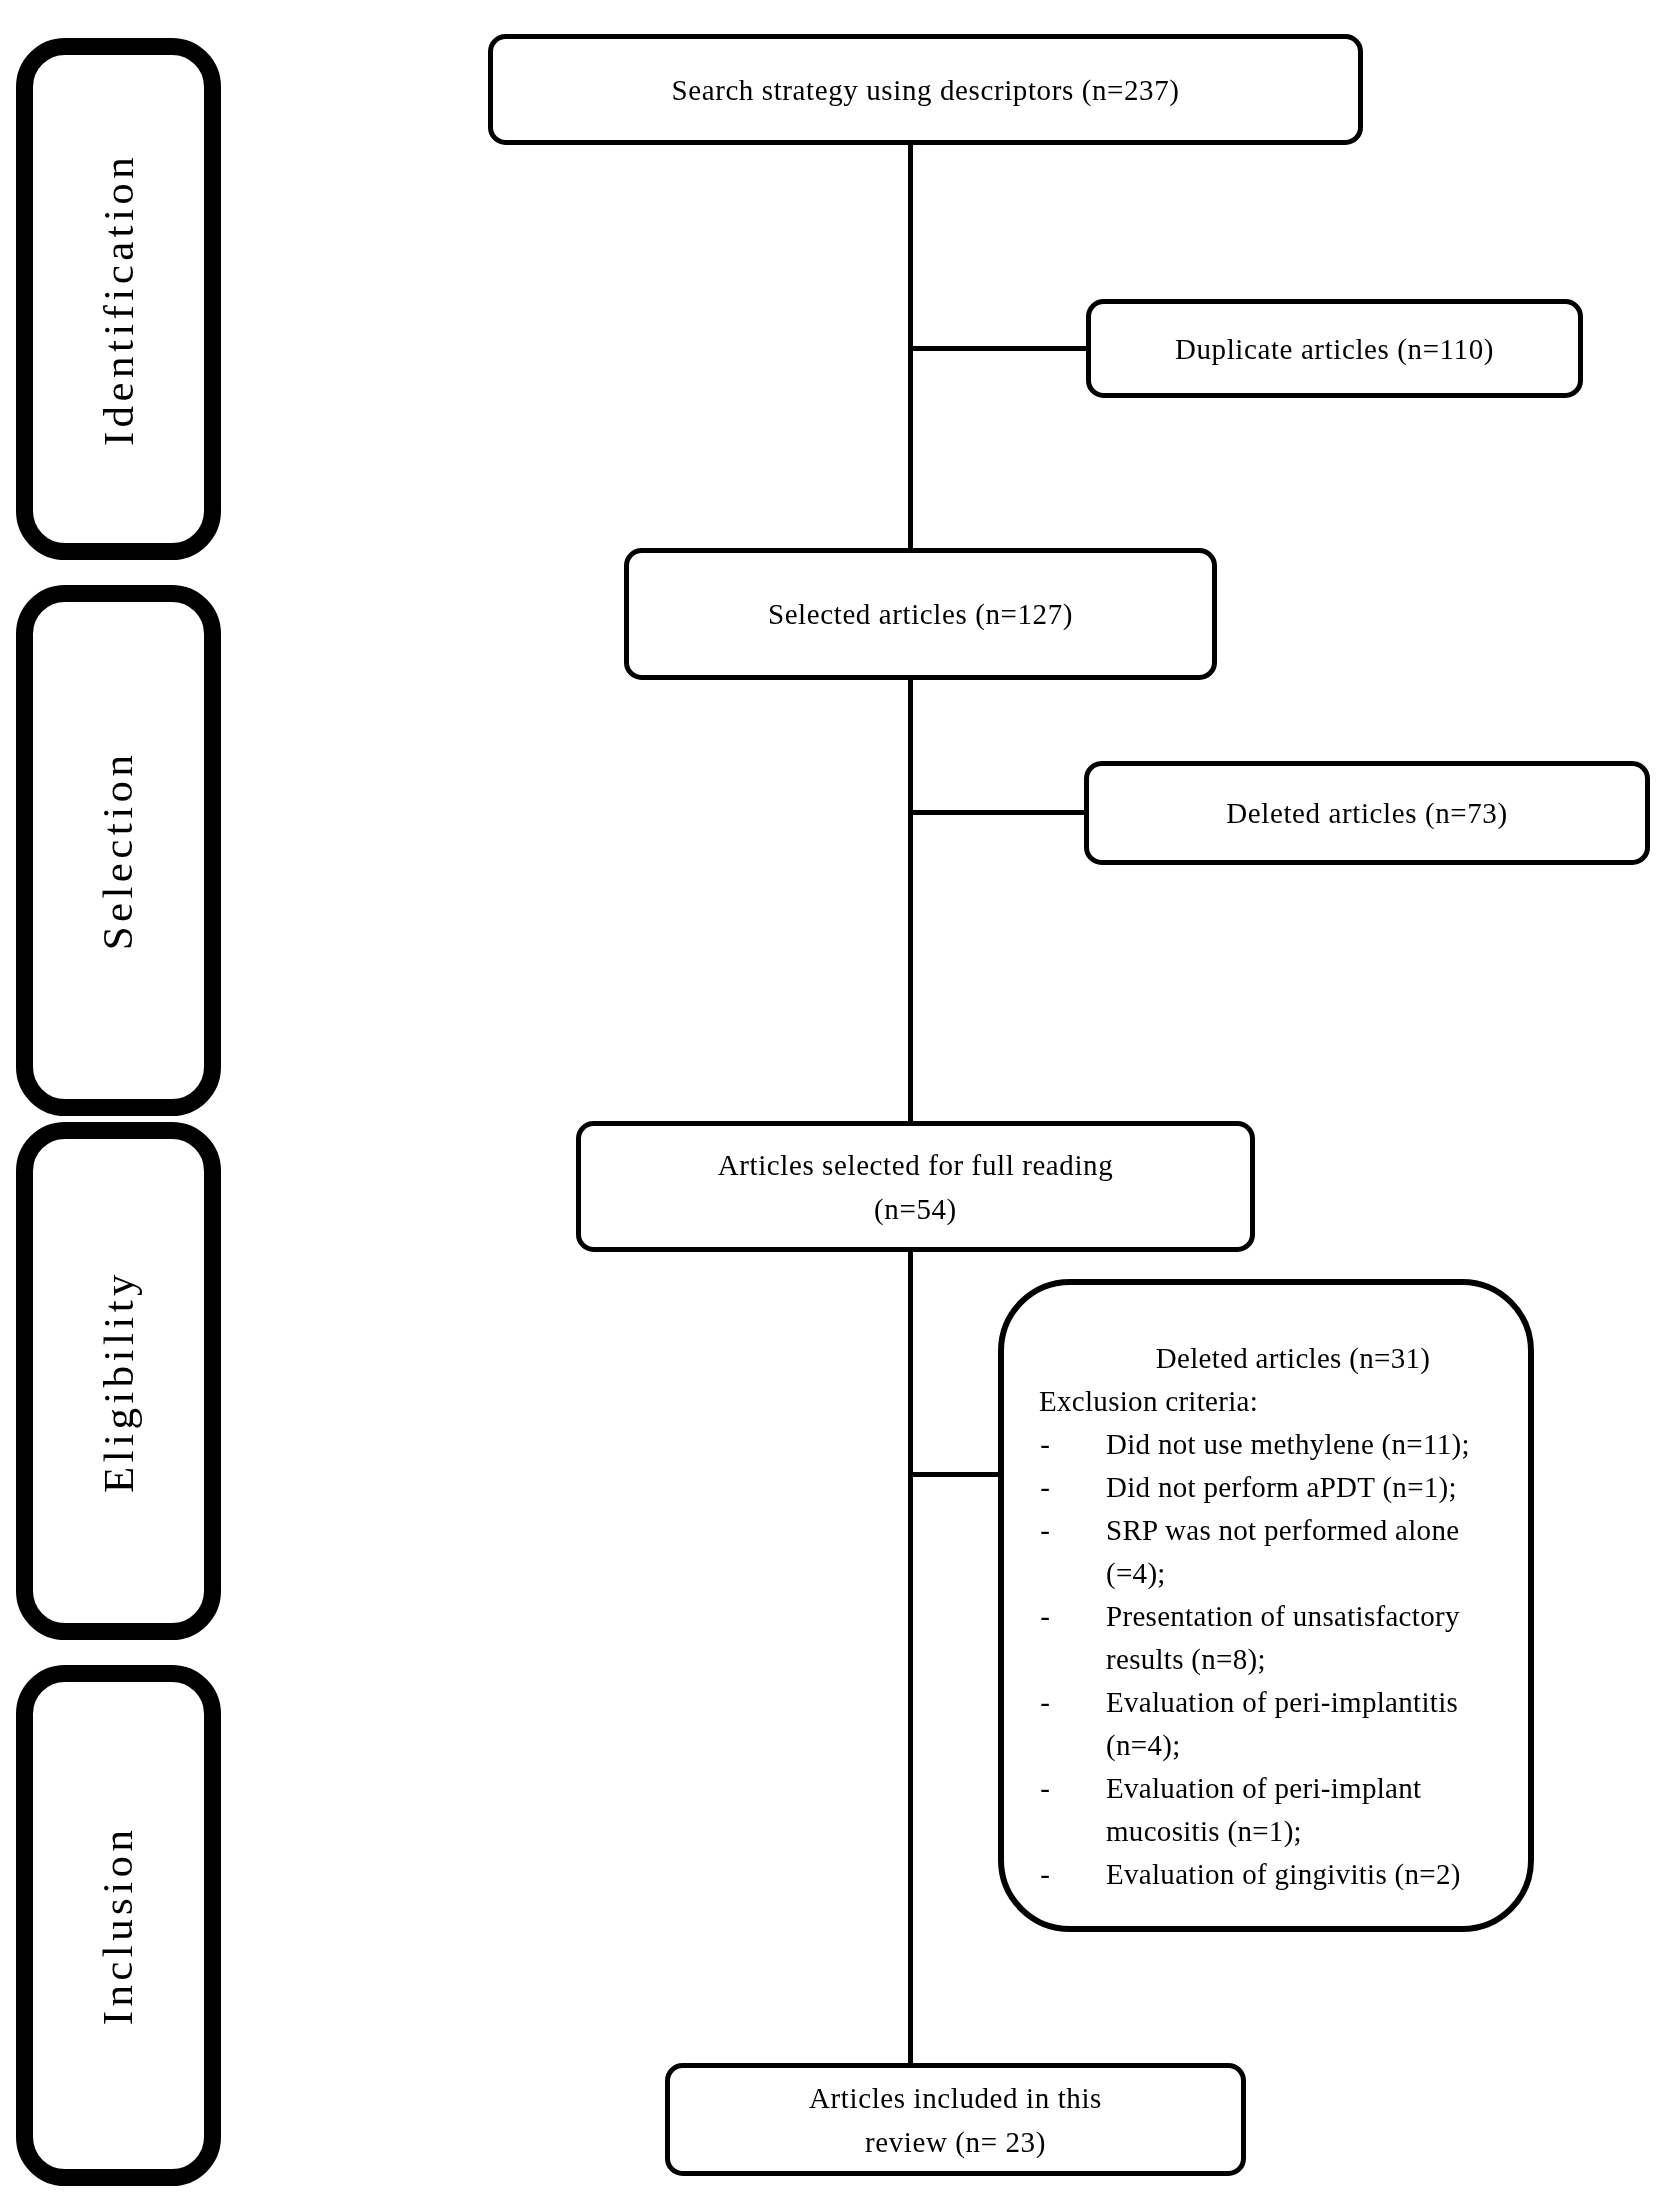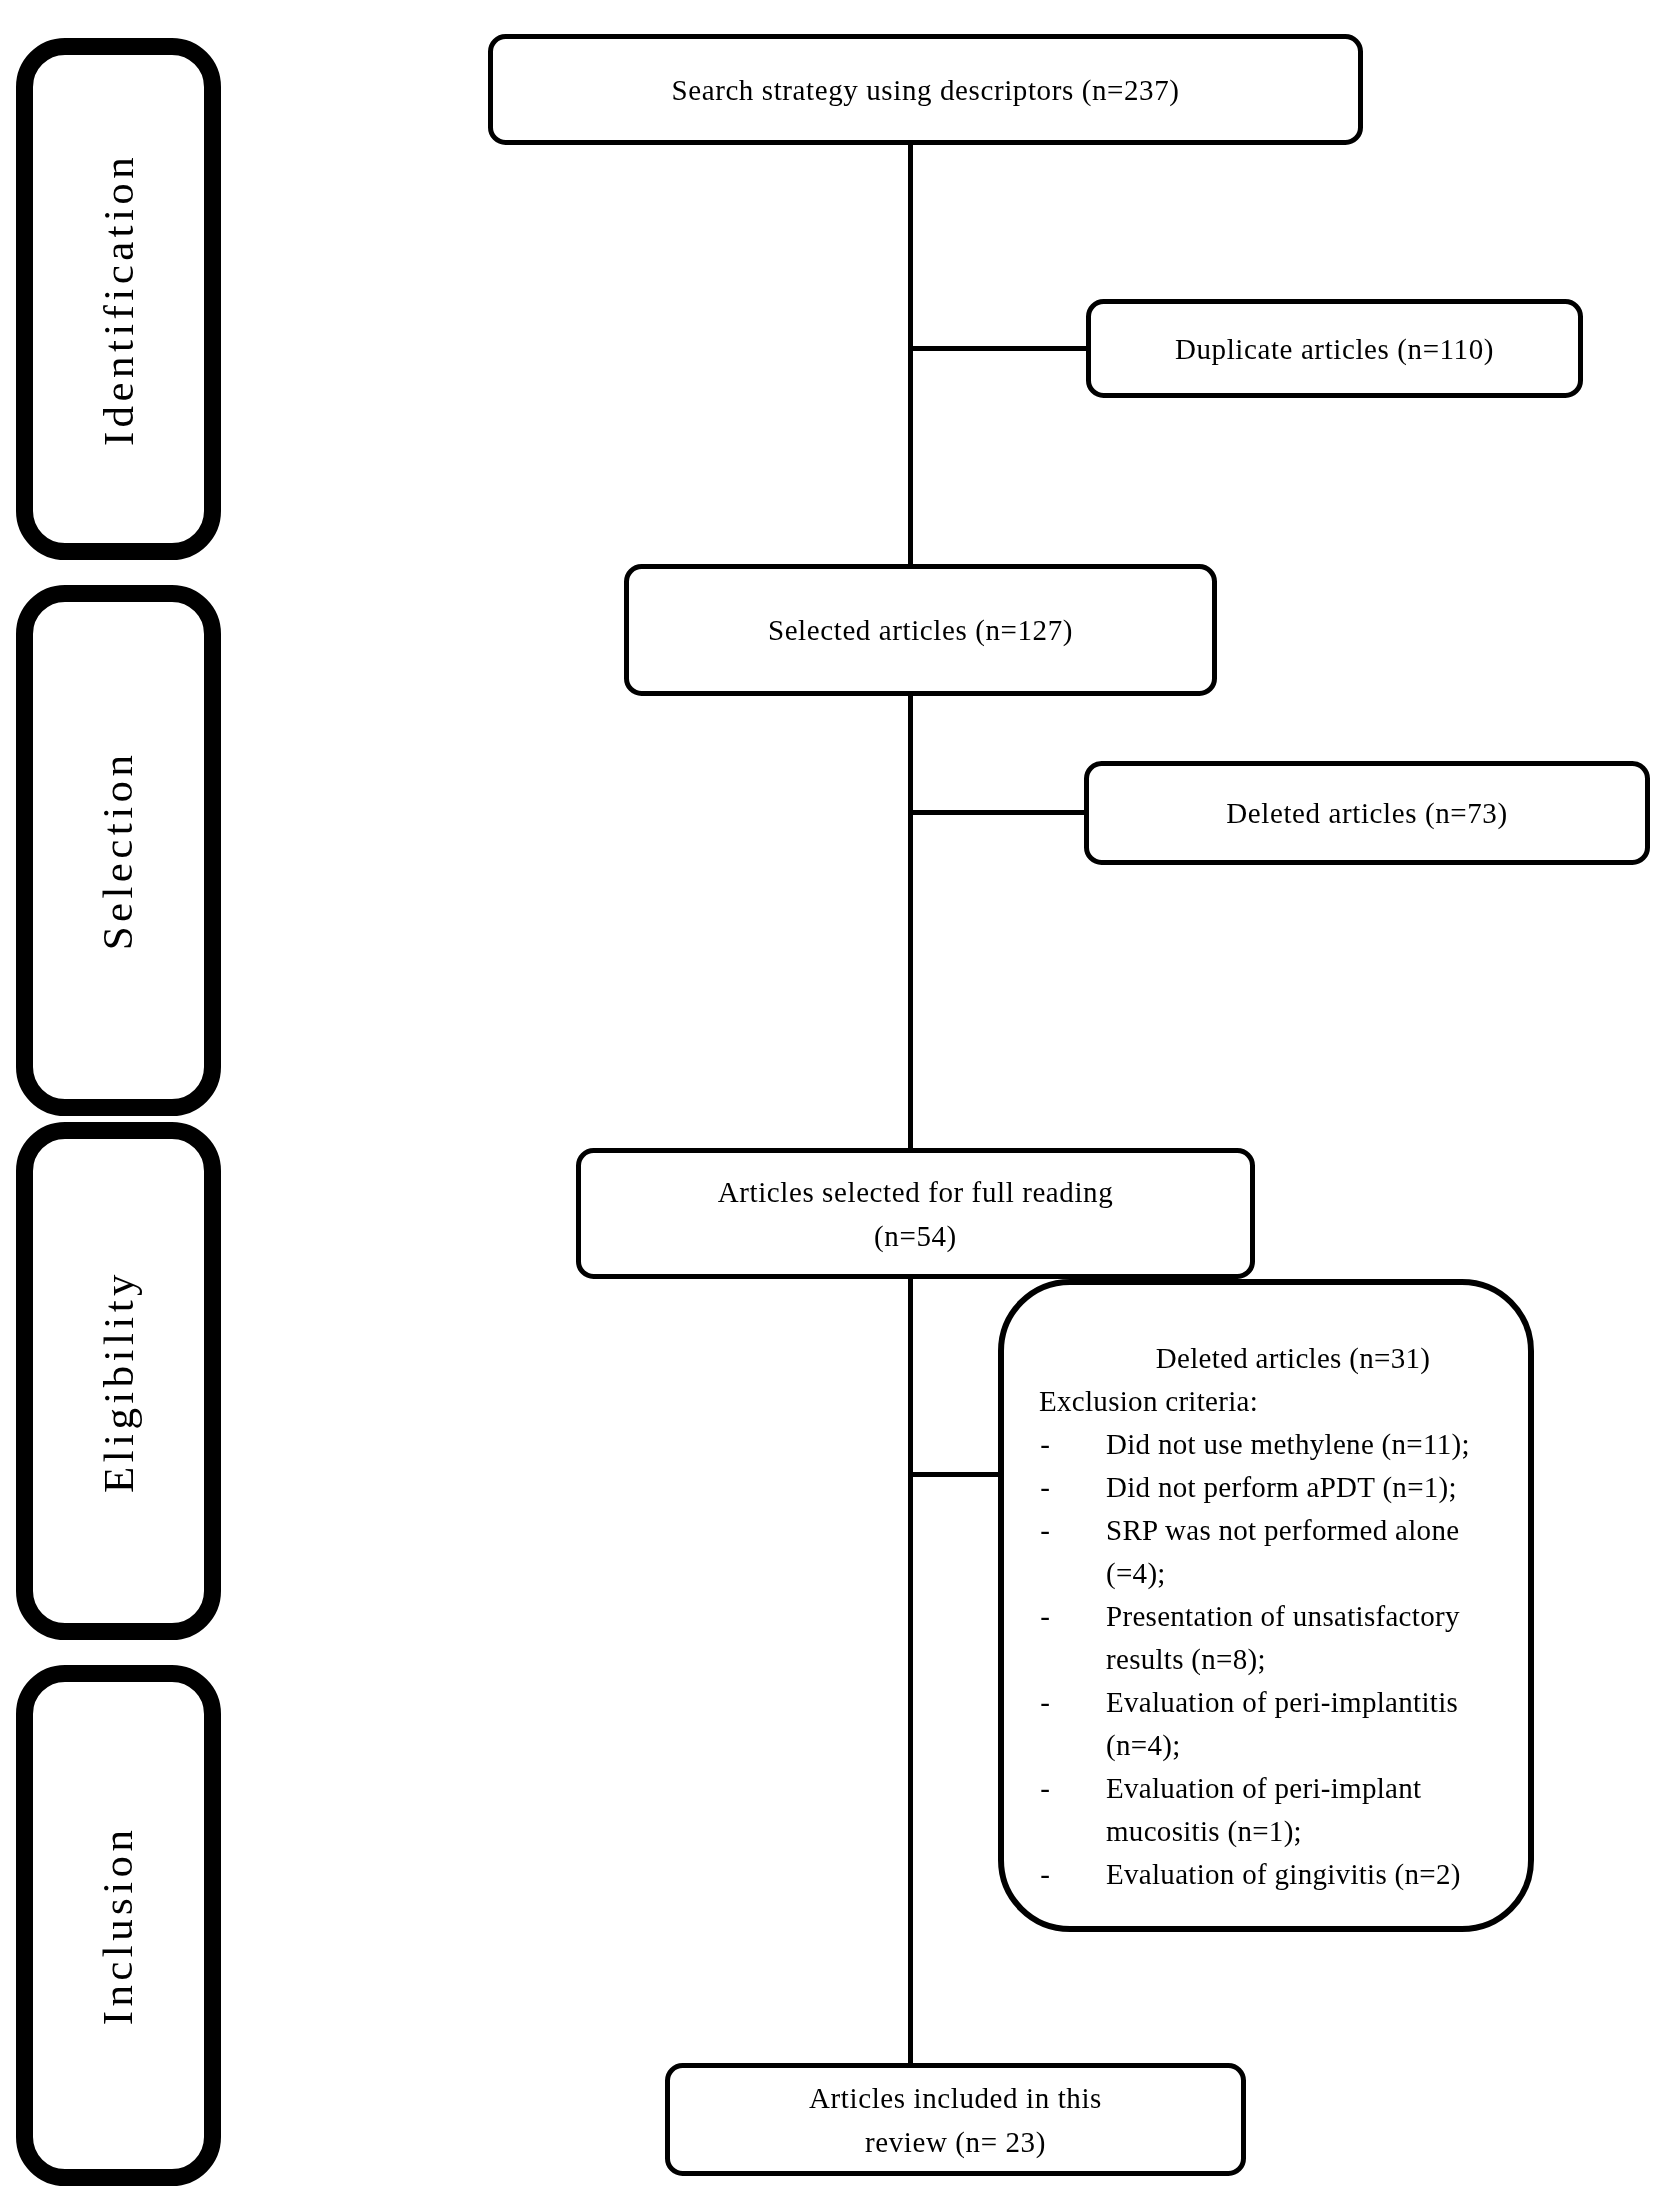--- a/index.html
+++ b/index.html
@@ -94,29 +94,29 @@
   </div>
 
   <div class="box" style="left:488px; top:34px; width:875px; height:111px;">
     <div>Search strategy using descriptors (n=237)</div>
   </div>
 
   <div class="box" style="left:1086px; top:299px; width:497px; height:99px;">
     <div>Duplicate articles (n=110)</div>
   </div>
 
-  <div class="box" style="left:624px; top:548px; width:593px; height:132px;margin-top:16px;">
+  <div class="box" style="left:624px; top:548px; width:593px; height:132px;">
     <div>Selected articles (n=127)</div>
   </div>
 
   <div class="box" style="left:1084px; top:761px; width:566px; height:104px;">
     <div>Deleted articles (n=73)</div>
   </div>
 
-  <div class="box" style="left:576px; top:1148px; width:679px; height:131px;">
+  <div class="box" style="left:576px; top:1121px; width:679px; height:131px;">
     <div>Articles selected for full reading</div>
     <div>(n=54)</div>
   </div>
 
   <div class="bigbox" style="left:998px; top:1279px; width:536px; height:653px;">
     <div class="exc-inner">
       <div class="exc-title">Deleted articles (n=31)</div>
       <div class="exc-sub">Exclusion criteria:</div>
 
       <div class="exc-item">

